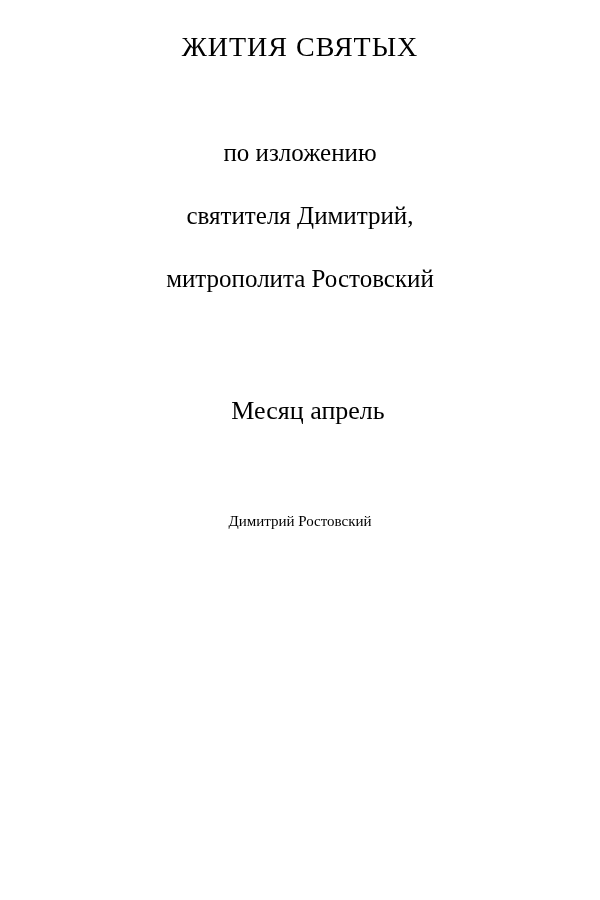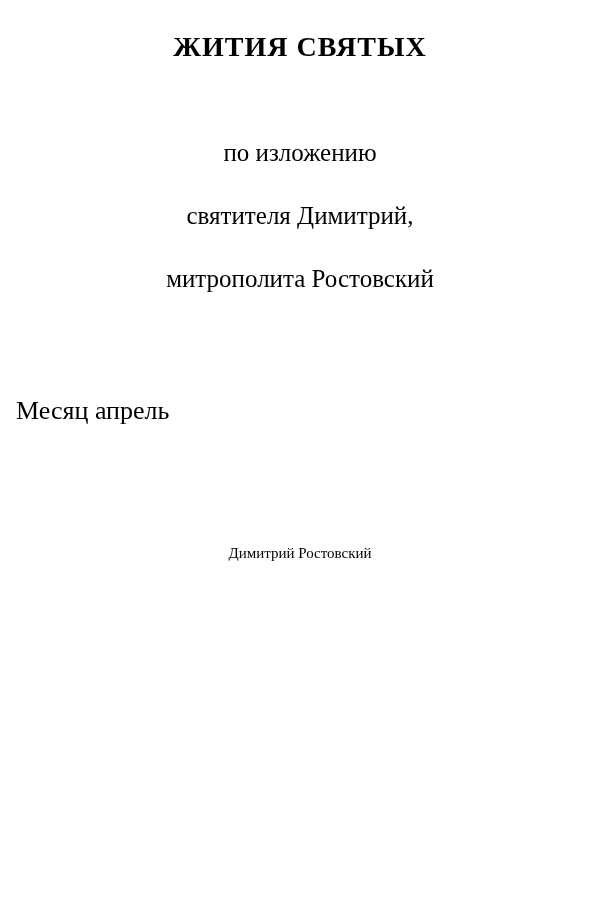--- a/index.html
+++ b/index.html
@@ -21,21 +21,21 @@
     left: 0;
     right: 0;
     top: 30px;
     text-align: center;
   }
   .main-title {
     font-family: "Liberation Serif", serif;
     font-size: 28px;
     letter-spacing: 1px;
     line-height: 1.2;
-    font-weight: bold;
+    font-weight: normal;
     margin: 0;
   }
   .subtitle-block {
     position: absolute;
     left: 0;
     right: 0;
     top: 140px;
     text-align: center;
   }
   .subtitle-line {
@@ -43,36 +43,35 @@
     font-size: 25px;
     line-height: 1.0;
     font-weight: normal;
     margin: 0 0 38px 0;
   }
   .month-block {
     position: absolute;
     left: 0;
     right: 0;
     top: 396px;
-    text-align: left;
+    text-align: center;
     padding-left: 16px;
   }
   .month-line {
     font-family: "Liberation Serif", serif;
     font-size: 26px;
     font-weight: normal;
     margin: 0;
   }
   .author-block {
     position: absolute;
     left: 0;
     right: 0;
     top: 513px;
     text-align: center;
-    margin-top: 32px;
   }
   .author-line {
     font-family: "Liberation Serif", serif;
     font-size: 15px;
     font-weight: normal;
     margin: 0;
   }
 </style>
 </head>
 <body>

